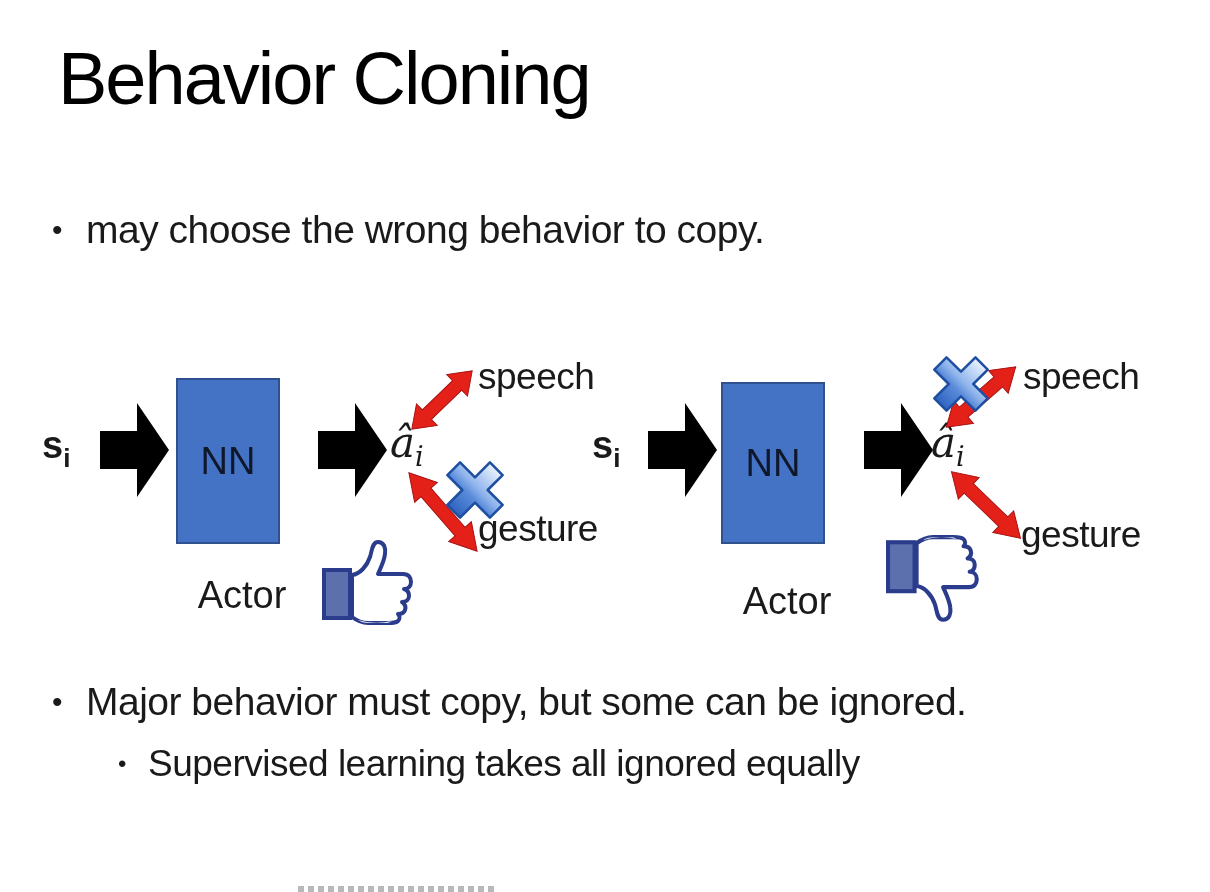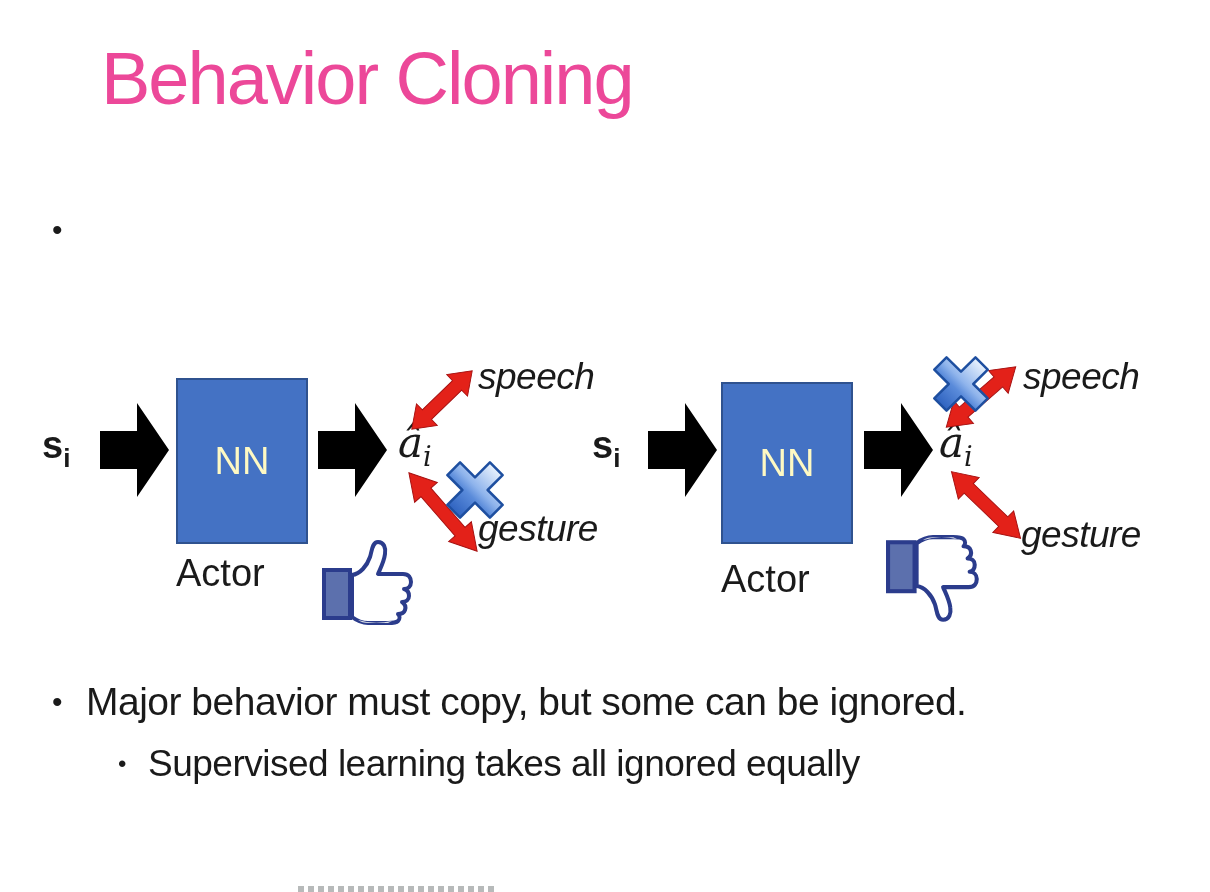--- a/index.html
+++ b/index.html
@@ -2,56 +2,57 @@
 <html><head>
 <meta charset="utf-8">
 <style>
   html,body{margin:0;padding:0;background:#fff;}
   .slide{
     position:relative;width:1210px;height:892px;background:#fff;overflow:hidden;
     font-family:"Liberation Sans",sans-serif;color:#1a1a1a;
   }
   .title{
     position:absolute;left:58px;top:36px;font-size:74px;font-weight:400;
-    letter-spacing:-2px;color:#ec4899;white-space:nowrap;margin-left:43px;
+    letter-spacing:-2px;color:#000000;white-space:nowrap;
   }
   .bullet{position:absolute;display:flex;align-items:flex-start;letter-spacing:-0.5px;}
   .bullet .marker{flex:0 0 auto;}
   .b-l1{font-size:39px;line-height:52px;}
   .b-l1 .marker{font-size:30px;line-height:52px;width:34px;}
   .b-l2{font-size:37px;line-height:48px;}
   .b-l2 .marker{font-size:24px;line-height:48px;width:30px;}
   .diagram{position:absolute;width:610px;height:300px;}
   .si{position:absolute;font-size:38px;white-space:nowrap;font-weight:bold;}
   .si sub{font-size:26px;}
   .nnbox{
-    position:absolute;width:132px;background:#4472C4;border:2px solid #2F528F;
+    position:absolute;width:104px;background:#4472C4;border:2px solid #2F528F;
     box-sizing:border-box;display:flex;align-items:center;justify-content:center;
-    color:#fef9c3;font-size:38px;
+    color:#0f172a;font-size:38px;
   }
-  .ai{position:absolute;font-family:"DejaVu Serif",serif;font-style:italic;font-size:42px;white-space:nowrap;margin-left:8px;}
+  .ai{position:absolute;font-family:"DejaVu Serif",serif;font-style:italic;font-size:42px;white-space:nowrap;}
   .ai sub{font-size:27px;}
-  .blabel{position:absolute;font-size:37px;letter-spacing:-0.5px;white-space:nowrap;font-style:italic;}
-  .actor{position:absolute;font-size:38px;text-align:left;white-space:nowrap;}
+  .blabel{position:absolute;font-size:37px;letter-spacing:-0.5px;white-space:nowrap;}
+  .actor{position:absolute;font-size:38px;text-align:center;white-space:nowrap;margin-top:22px;}
   svg.abs{position:absolute;overflow:visible;}
   .cutoff{
     position:absolute;left:298px;top:886px;width:198px;height:6px;opacity:.5;
     background:repeating-linear-gradient(90deg,#6f7575 0 6px,transparent 6px 10px);
   }
 </style>
 </head>
 <body>
 
 <div class="slide">
 
   <div class="title">Behavior Cloning</div>
 
   <div class="bullet b-l1" style="left:52px;top:204px;">
     <span class="marker">•</span>
     <div>
+      <div>may choose the wrong behavior to copy.</div>
     </div>
   </div>
 
   <div class="diagram" style="left:40px;top:350px;">
 
     <div class="si" style="left:2px;top:74px;"><span>s</span><sub>i</sub></div>
 
     <svg class="abs" style="left:60px;top:52px;" width="70" height="96" viewBox="0 0 70 96">
       <polygon points="0,29 37,29 37,1 69,48 37,95 37,67 0,67" fill="#000"></polygon>
     </svg>

